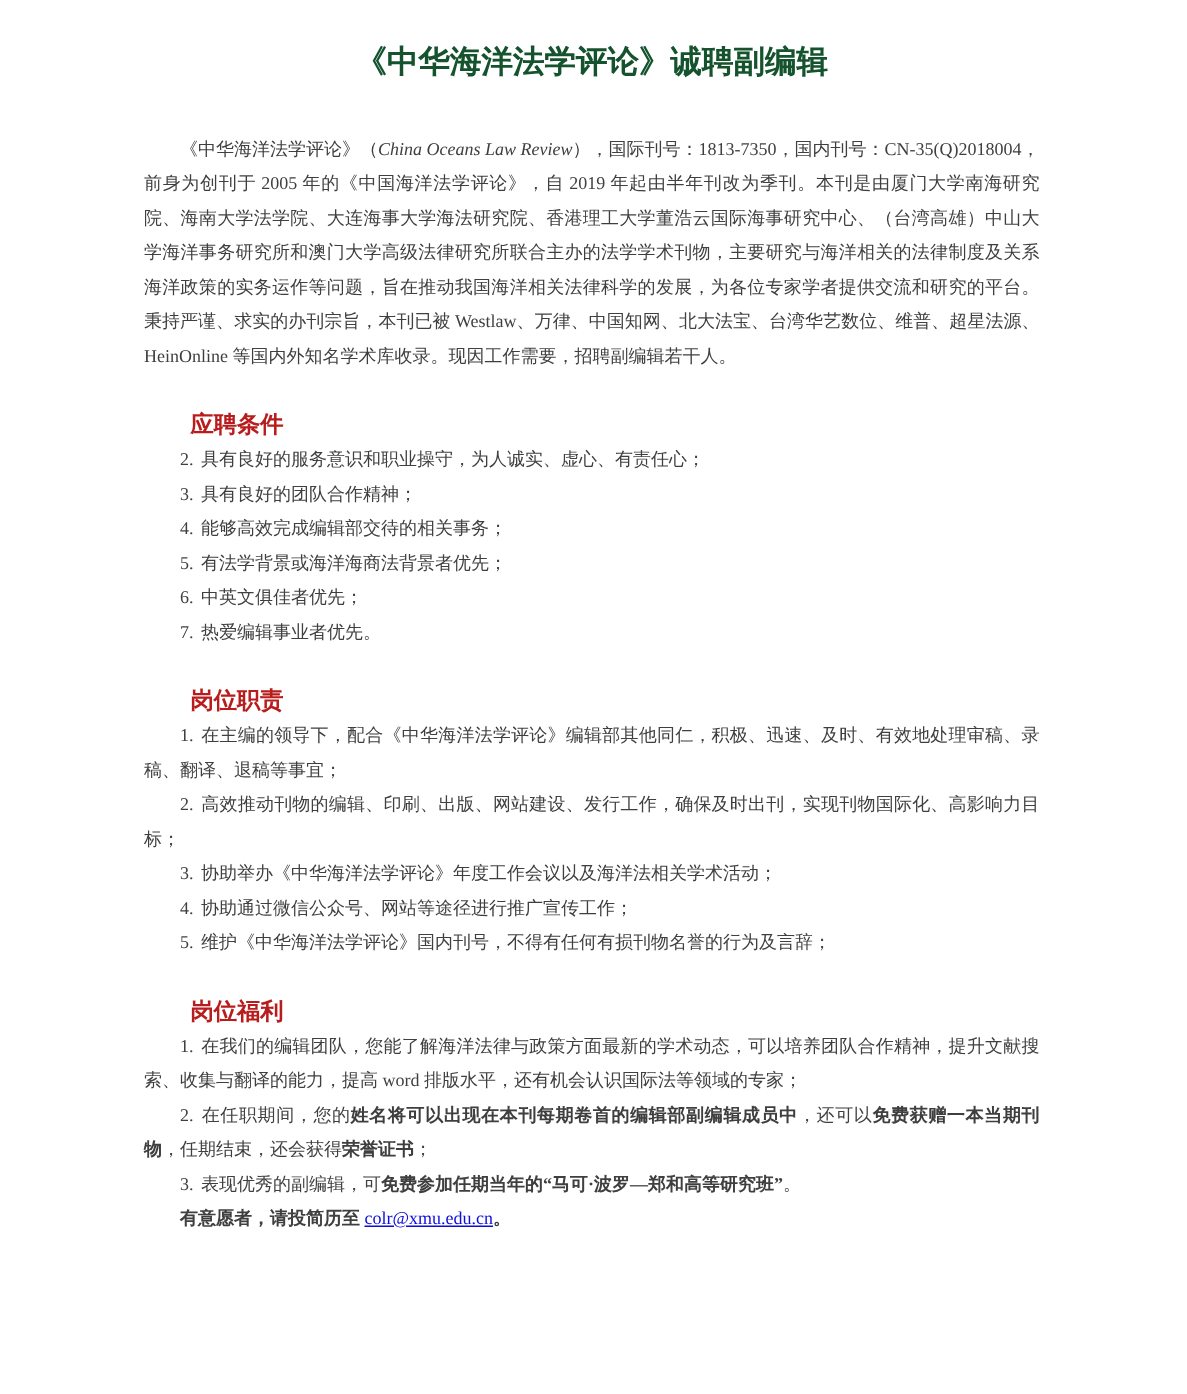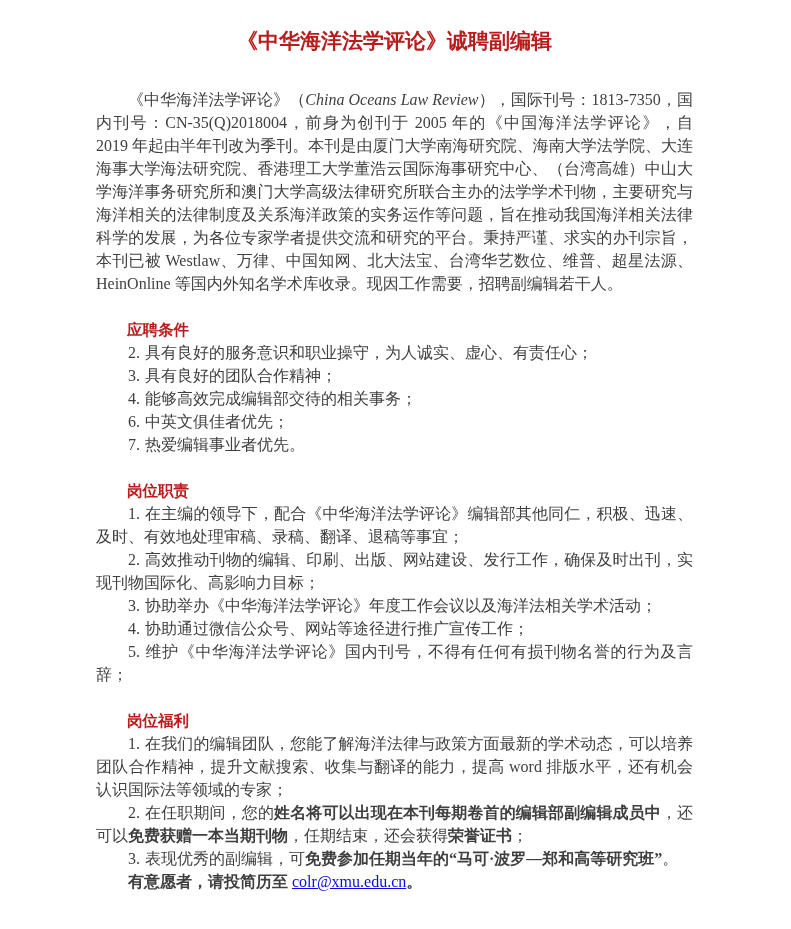--- a/index.html
+++ b/index.html
@@ -16,24 +16,24 @@
   }
   .content {
     padding: 26px 98px 0 96px;
   }
   .doc-title {
     text-align: center;
     font-size: 21px;
     font-weight: bold;
     line-height: 30px;
     margin-bottom: 32px;
-    color: #b91c1c;
+    color: #14532d;
   }
   .para, .item, .closing-line {
-    font-size: 16px;
+    font-size: 12px;
     line-height: 23px;
     text-align: justify;
     text-indent: 2em;
   }
   .section-heading {
     font-size: 15.5px;
     line-height: 23px;
     font-weight: bold;
     text-indent: 2em;
     margin-top: 23px;
@@ -57,20 +57,21 @@
   <div class="content">
 
     <div class="doc-title">《中华海洋法学评论》诚聘副编辑</div>
 
     <p class="para"><span>《中华海洋法学评论》（</span><span class="latin-italic">China Oceans Law Review</span><span>），国际刊号：1813-7350，国内刊号：CN-35(Q)2018004，前身为创刊于 2005 年的《中国海洋法学评论》，自 2019 年起由半年刊改为季刊。本刊是由厦门大学南海研究院、海南大学法学院、大连海事大学海法研究院、香港理工大学董浩云国际海事研究中心、（台湾高雄）中山大学海洋事务研究所和澳门大学高级法律研究所联合主办的法学学术刊物，主要研究与海洋相关的法律制度及关系海洋政策的实务运作等问题，旨在推动我国海洋相关法律科学的发展，为各位专家学者提供交流和研究的平台。秉持严谨、求实的办刊宗旨，本刊已被 Westlaw、万律、中国知网、北大法宝、台湾华艺数位、维普、超星法源、HeinOnline 等国内外知名学术库收录。现因工作需要，招聘副编辑若干人。</span></p>
 
     <div class="section-heading">应聘条件</div>
     <div class="item"><span class="item-num">2.</span><span>具有良好的服务意识和职业操守，为人诚实、虚心、有责任心；</span></div>
     <div class="item"><span class="item-num">3.</span><span>具有良好的团队合作精神；</span></div>
     <div class="item"><span class="item-num">4.</span><span>能够高效完成编辑部交待的相关事务；</span></div>
+    <div class="item"><span class="item-num">5.</span><span>有法学背景或海洋海商法背景者优先；</span></div>
     <div class="item"><span class="item-num">6.</span><span>中英文俱佳者优先；</span></div>
     <div class="item"><span class="item-num">7.</span><span>热爱编辑事业者优先。</span></div>
 
     <div class="section-heading">岗位职责</div>
     <div class="item"><span class="item-num">1.</span><span>在主编的领导下，配合《中华海洋法学评论》编辑部其他同仁，积极、迅速、及时、有效地处理审稿、录稿、翻译、退稿等事宜；</span></div>
     <div class="item"><span class="item-num">2.</span><span>高效推动刊物的编辑、印刷、出版、网站建设、发行工作，确保及时出刊，实现刊物国际化、高影响力目标；</span></div>
     <div class="item"><span class="item-num">3.</span><span>协助举办《中华海洋法学评论》年度工作会议以及海洋法相关学术活动；</span></div>
     <div class="item"><span class="item-num">4.</span><span>协助通过微信公众号、网站等途径进行推广宣传工作；</span></div>
     <div class="item"><span class="item-num">5.</span><span>维护《中华海洋法学评论》国内刊号，不得有任何有损刊物名誉的行为及言辞；</span></div>
 

